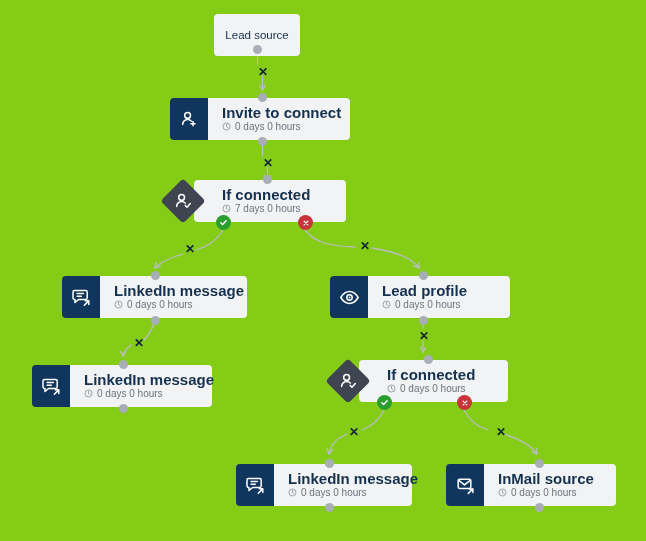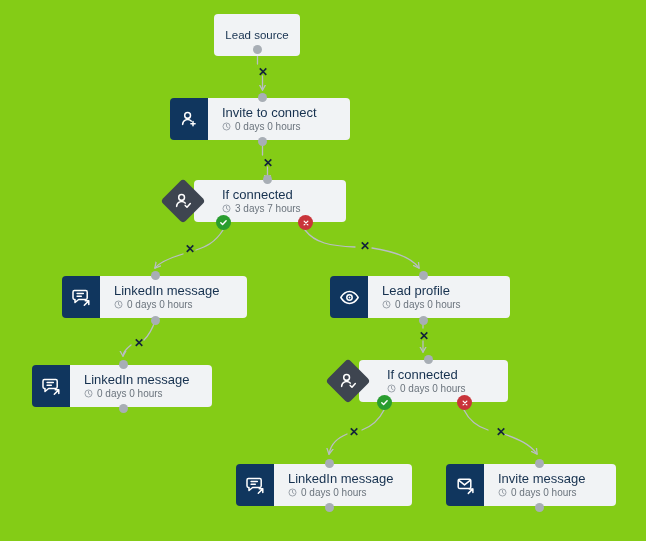--- a/index.html
+++ b/index.html
@@ -48,22 +48,22 @@
   }
   .node-text {
     padding-left: 14px;
     padding-right: 16px;
     display: flex;
     flex-direction: column;
     justify-content: center;
     gap: 2px;
   }
   .node-title {
-    font-size: 13px;
-    font-weight: normal;
+    font-size: 15px;
+    font-weight: bold;
     color: #16314f;
     line-height: 13px;
     white-space: nowrap;
   }
   .node-sub {
     font-size: 10px;
     color: #6b747d;
     line-height: 12px;
     white-space: nowrap;
     display: flex;
@@ -241,21 +241,21 @@
             </svg></span>
         </div>
         <div class="node-body" style="width:152px">
           <div class="node-text">
             <div class="node-title">If connected</div>
             <div class="node-sub">
               <span class="clock-icon"><svg width="9" height="9" viewBox="0 0 12 12">
                   <circle cx="6" cy="6" r="4.7" fill="none" stroke="#8b939b" stroke-width="1.1"></circle>
                   <path d="M6 3.2 V6.2 L8 7.4" fill="none" stroke="#8b939b" stroke-width="1.1" stroke-linecap="round"></path>
                 </svg></span>
-              <span>3 days 7 hours</span>
+              <span>7 days 0 hours</span>
             </div>
           </div>
         </div>
       </div>
       <div class="node has-icon" style="left: 62px; top: 276px;">
         <div class="icon-tile">
           <svg width="21" height="21" viewBox="0 0 21 21">
             <path d="M3.4 3.6 h11.4 a1.4 1.4 0 0 1 1.4 1.4 v6.1 a1.4 1.4 0 0 1 -1.4 1.4 h-7.2 l-3.6 3 v-3 h-0.6 a1.4 1.4 0 0 1 -1.4 -1.4 v-6.1 a1.4 1.4 0 0 1 1.4 -1.4 z" stroke="#ffffff" stroke-width="1.5" fill="none" stroke-linecap="round" stroke-linejoin="round"></path>
             <path d="M6.1 6.6 h6.2 M6.1 9.3 h4.2" stroke="#ffffff" stroke-width="1.5" fill="none" stroke-linecap="round" stroke-linejoin="round"></path>
             <path d="M13.3 18.3 l4.4 -4.4 M14.2 13.8 h3.6 v3.6" stroke="#ffffff" stroke-width="1.5" fill="none" stroke-linecap="round" stroke-linejoin="round"></path>
@@ -361,21 +361,21 @@
       <div class="node has-icon" style="left: 446px; top: 464px;">
         <div class="icon-tile">
           <svg width="21" height="21" viewBox="0 0 21 21">
             <rect x="3.2" y="4.2" width="12.6" height="9.2" rx="1.4" stroke="#ffffff" stroke-width="1.5" fill="none" stroke-linecap="round" stroke-linejoin="round"></rect>
             <path d="M3.8 5.3 l5.7 4.6 l5.7 -4.6" stroke="#ffffff" stroke-width="1.5" fill="none" stroke-linecap="round" stroke-linejoin="round"></path>
             <path d="M13.3 18.4 l4.5 -4.5 M14.3 13.9 h3.6 v3.6" stroke="#ffffff" stroke-width="1.5" fill="none" stroke-linecap="round" stroke-linejoin="round"></path>
           </svg>
         </div>
         <div class="node-body" style="width:132px">
           <div class="node-text">
-            <div class="node-title">Invite message</div>
+            <div class="node-title">InMail source</div>
             <div class="node-sub">
               <span class="clock-icon"><svg width="9" height="9" viewBox="0 0 12 12">
                   <circle cx="6" cy="6" r="4.7" fill="none" stroke="#8b939b" stroke-width="1.1"></circle>
                   <path d="M6 3.2 V6.2 L8 7.4" fill="none" stroke="#8b939b" stroke-width="1.1" stroke-linecap="round"></path>
                 </svg></span>
               <span>0 days 0 hours</span>
             </div>
           </div>
         </div>
       </div>

